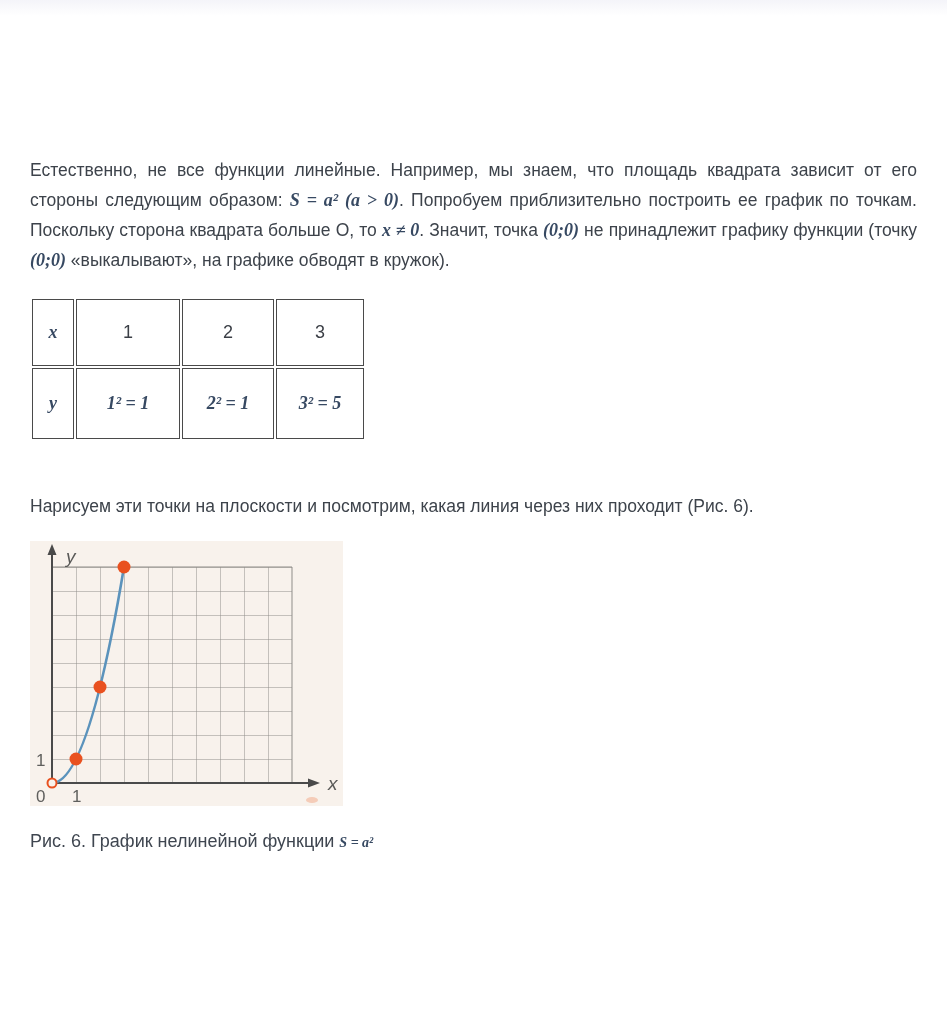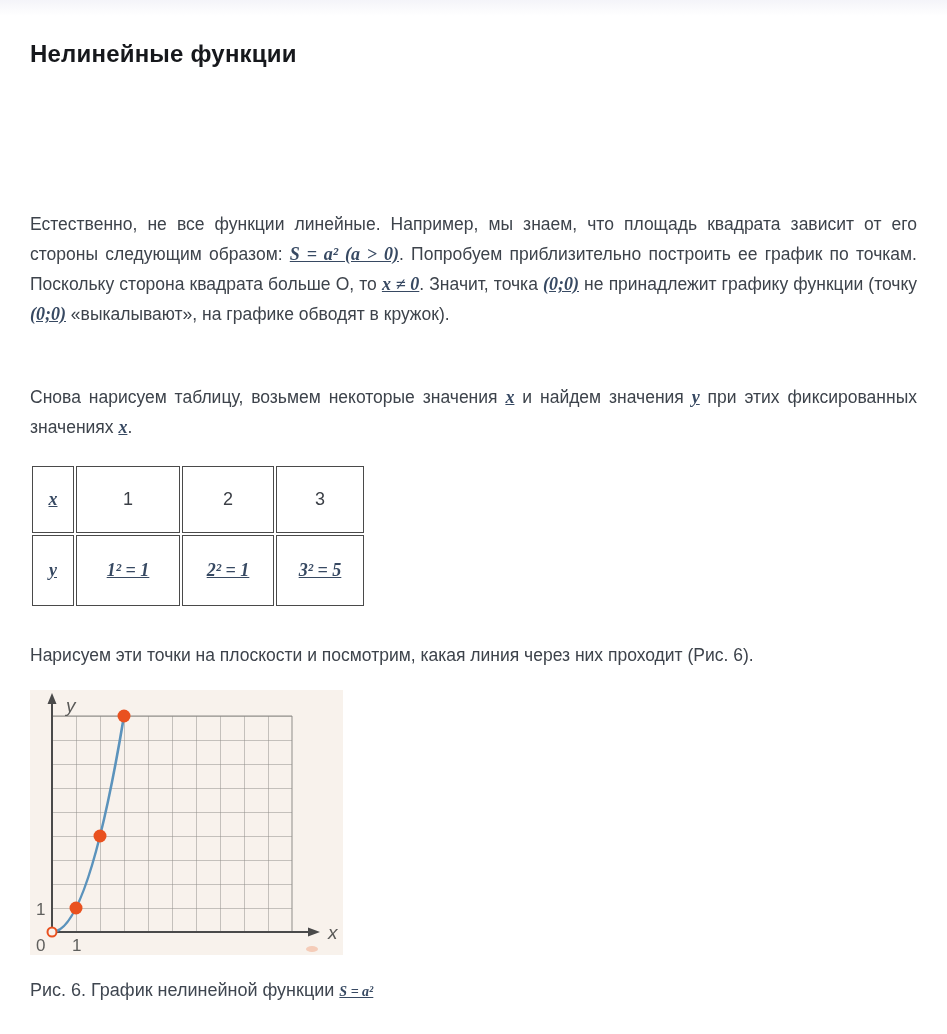--- a/index.html
+++ b/index.html
@@ -22,27 +22,26 @@
     letter-spacing:.2px;
   }
   p.body-text{
     margin:0;
     font-size:17.5px;line-height:30px;
     text-align:justify;
     color:#3d434b;
   }
   p.p1{margin-top:139px;}
   p.p2{margin-top:53px;}
-  p.p3{margin-top:32px;text-align:left;}
+  p.p3{margin-top:50px;text-align:left;}
   .math{
     font-family:"Liberation Serif","DejaVu Serif",serif;
     font-style:italic;font-weight:700;
     color:#374962;
     font-size:18px;
-    text-decoration:underline;
   }
   
   table.values-table{
     margin-top:22px;
     border-collapse:separate;
     border-spacing:2px;
   }
   table.values-table td{
     border:1.5px solid #4a4a4a;
     text-align:center;vertical-align:middle;
@@ -80,25 +79,23 @@
   }
   .caption .math{font-size:14px;}
 </style>
 </head>
 <body>
 
 <div class="top-fade"></div>
 
 <div class="content">
 
-  <h1 class="page-title">Нелинейные функции</h1>
 
   <p class="body-text p1"><span>Естественно, не все функции линейные. Например, мы знаем, что площадь квадрата зависит от его стороны следующим образом: </span><span class="math">S = a² (a &gt; 0)</span><span>. Попробуем приблизительно построить ее график по точкам. Поскольку сторона квадрата больше О, то </span><span class="math">x ≠ 0</span><span>. Значит, точка </span><span class="math">(0;0)</span><span> не принадлежит графику функции (точку </span><span class="math">(0;0)</span><span> «выкалывают», на графике обводят в кружок).</span></p>
 
-  <p class="body-text p2"><span>Снова нарисуем таблицу, возьмем некоторые значения </span><span class="math">x</span><span> и найдем значения </span><span class="math">y</span><span> при этих фиксированных значениях </span><span class="math">x</span><span>.</span></p>
 
   <table class="values-table">
     <tbody>
       <tr class="r1">
         <td class="c-head"><span class="math">x</span></td>
         <td class="c1">1</td>
         <td class="c2">2</td>
         <td class="c3">3</td>
       </tr>
       <tr class="r2">

